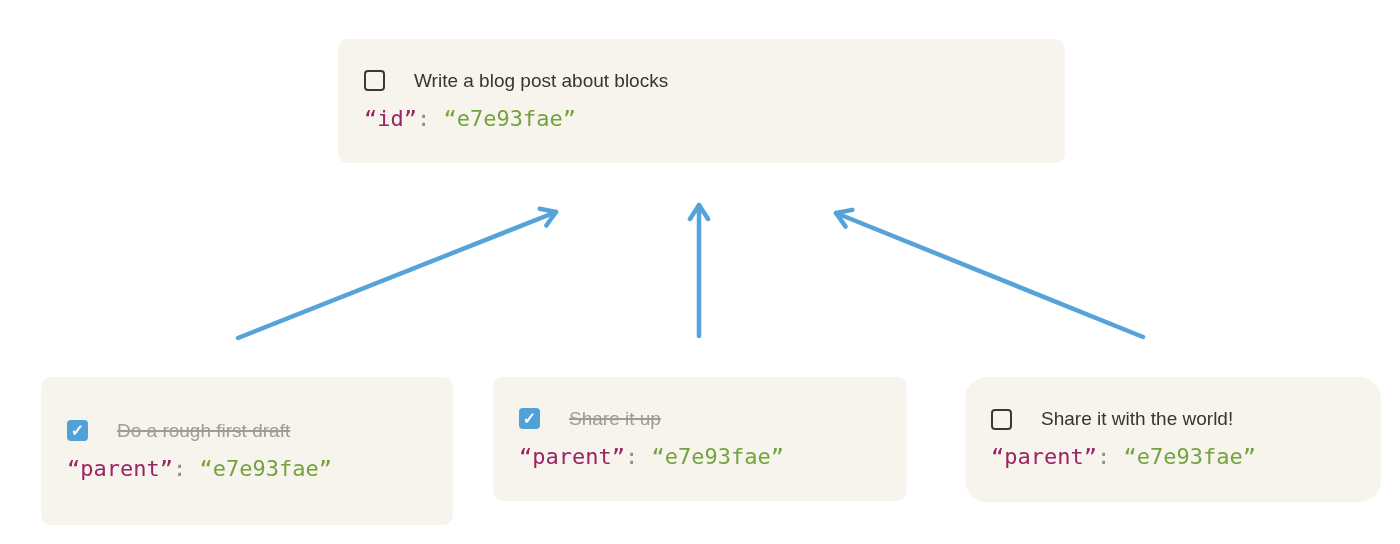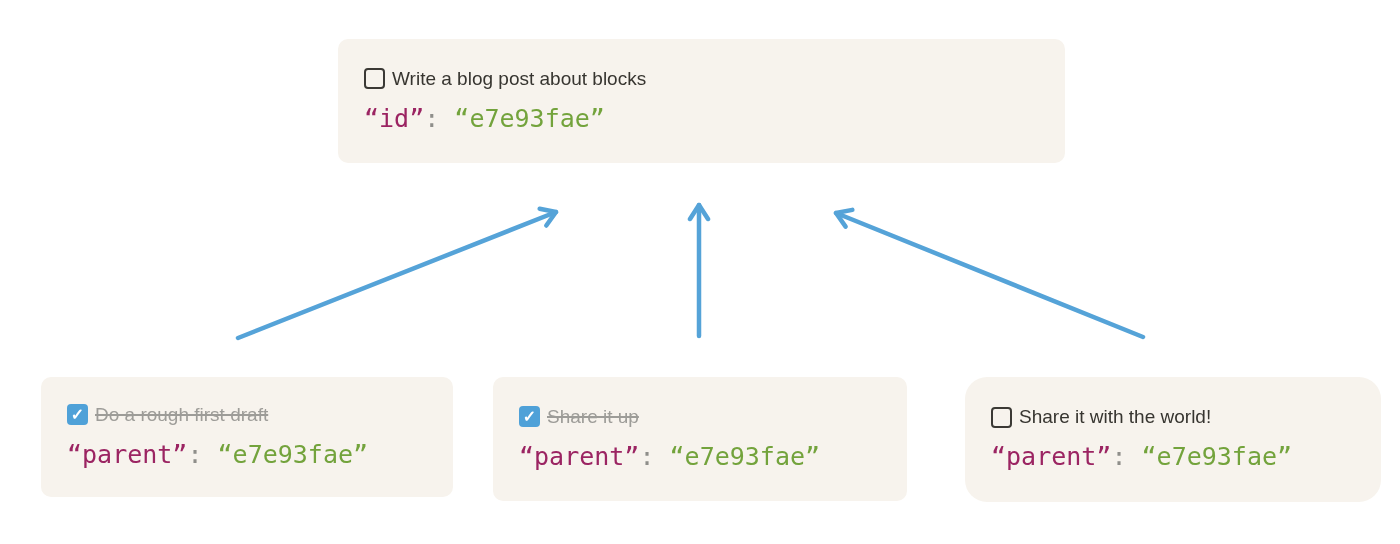--- a/index.html
+++ b/index.html
@@ -14,25 +14,25 @@
   .card {
     position: absolute;
     background: var(--card-bg, #f7f3ed);
     border-radius: 10px;
     display: flex; flex-direction: column;
     justify-content: center;
     gap: 13px;
     padding: 0 26px;
   }
   #card-parent  { left: 338px; top: 39px;  width: 727px; height: 124px; }
-  #card-child-0 { left: 41px;  top: 377px; width: 412px; height: 120px; }
+  #card-child-0 { left: 41px;  top: 377px; width: 412px; height: 148px; }
   #card-child-1 { left: 493px; top: 377px; width: 414px; height: 124px; }
   #card-child-2 { left: 965px; top: 377px; width: 416px; height: 125px; border-radius: 22px; }
 
-  .title-row { display: flex; align-items: center; gap: 7px; }
+  .title-row { display: flex; align-items: center; gap: 29px; }
   .checkbox {
     width: 21px; height: 21px; flex: none;
     border: 2px solid #3b3935; border-radius: 4px;
     display: flex; align-items: center; justify-content: center;
     cursor: pointer; background: transparent;
   }
   .checkbox.checked {
     border: none;
     background: var(--checkbox-checked, #4fa1d8);
     color: #ffffff; font-size: 16px; font-weight: bold;
@@ -41,21 +41,21 @@
 
   .title { font-size: 19px; color: var(--title-text, #373530); }
   .title.done {
     color: var(--done-text, #9d9c98);
     text-decoration: line-through;
     text-decoration-thickness: 2px;
   }
 
   .code-row {
     font-family: "DejaVu Sans Mono", monospace;
-    font-size: 25px; white-space: pre; line-height: 1.25;
+    font-size: 22px; white-space: pre; line-height: 1.25;
   }
   .code-key   { color: var(--code-key, #9b2462); }
   .code-sep   { color: var(--code-sep, #8f8e8a); }
   .code-value { color: var(--code-value, #73a33c); }
 
   #arrow-svg { position: absolute; left: 0; top: 0; pointer-events: none; }
   .arrow-line {
     stroke: var(--arrow, #55a3d8); stroke-width: 4.5;
     stroke-linecap: round; fill: none;
   }

